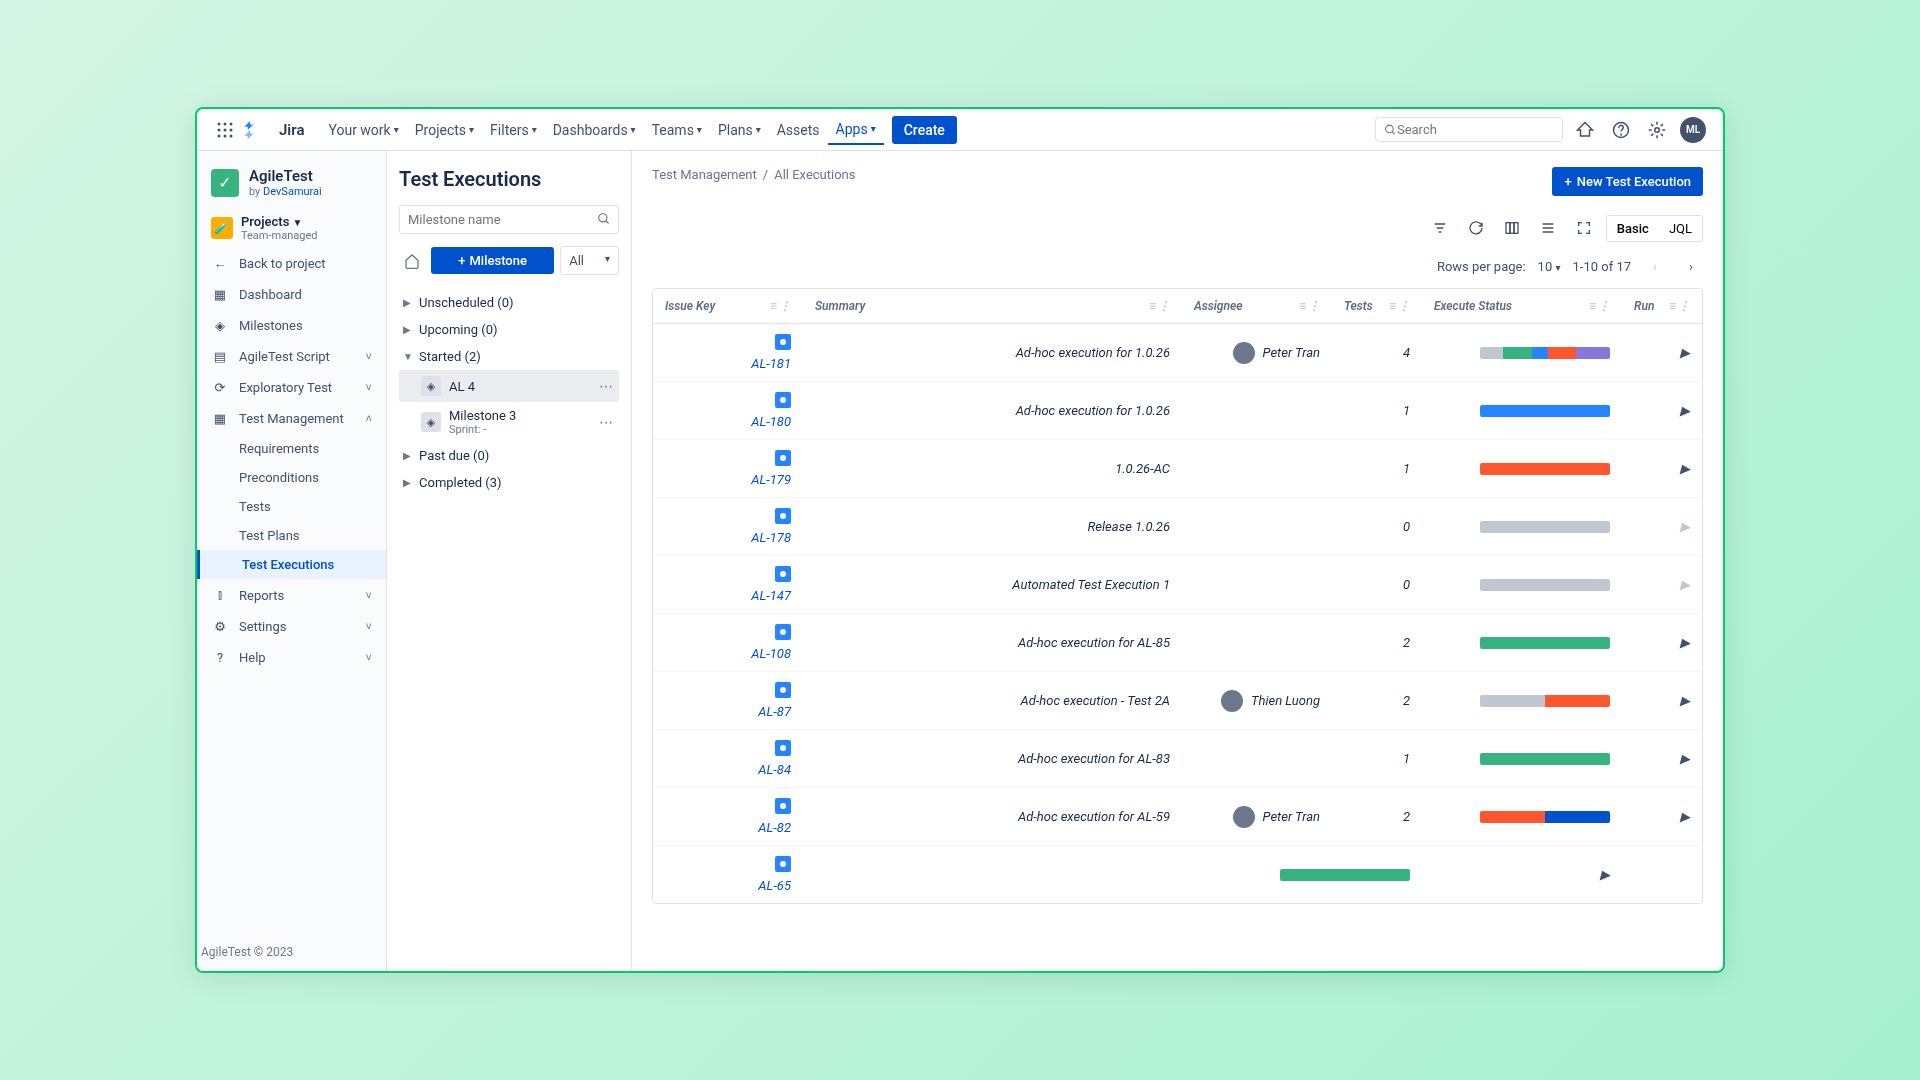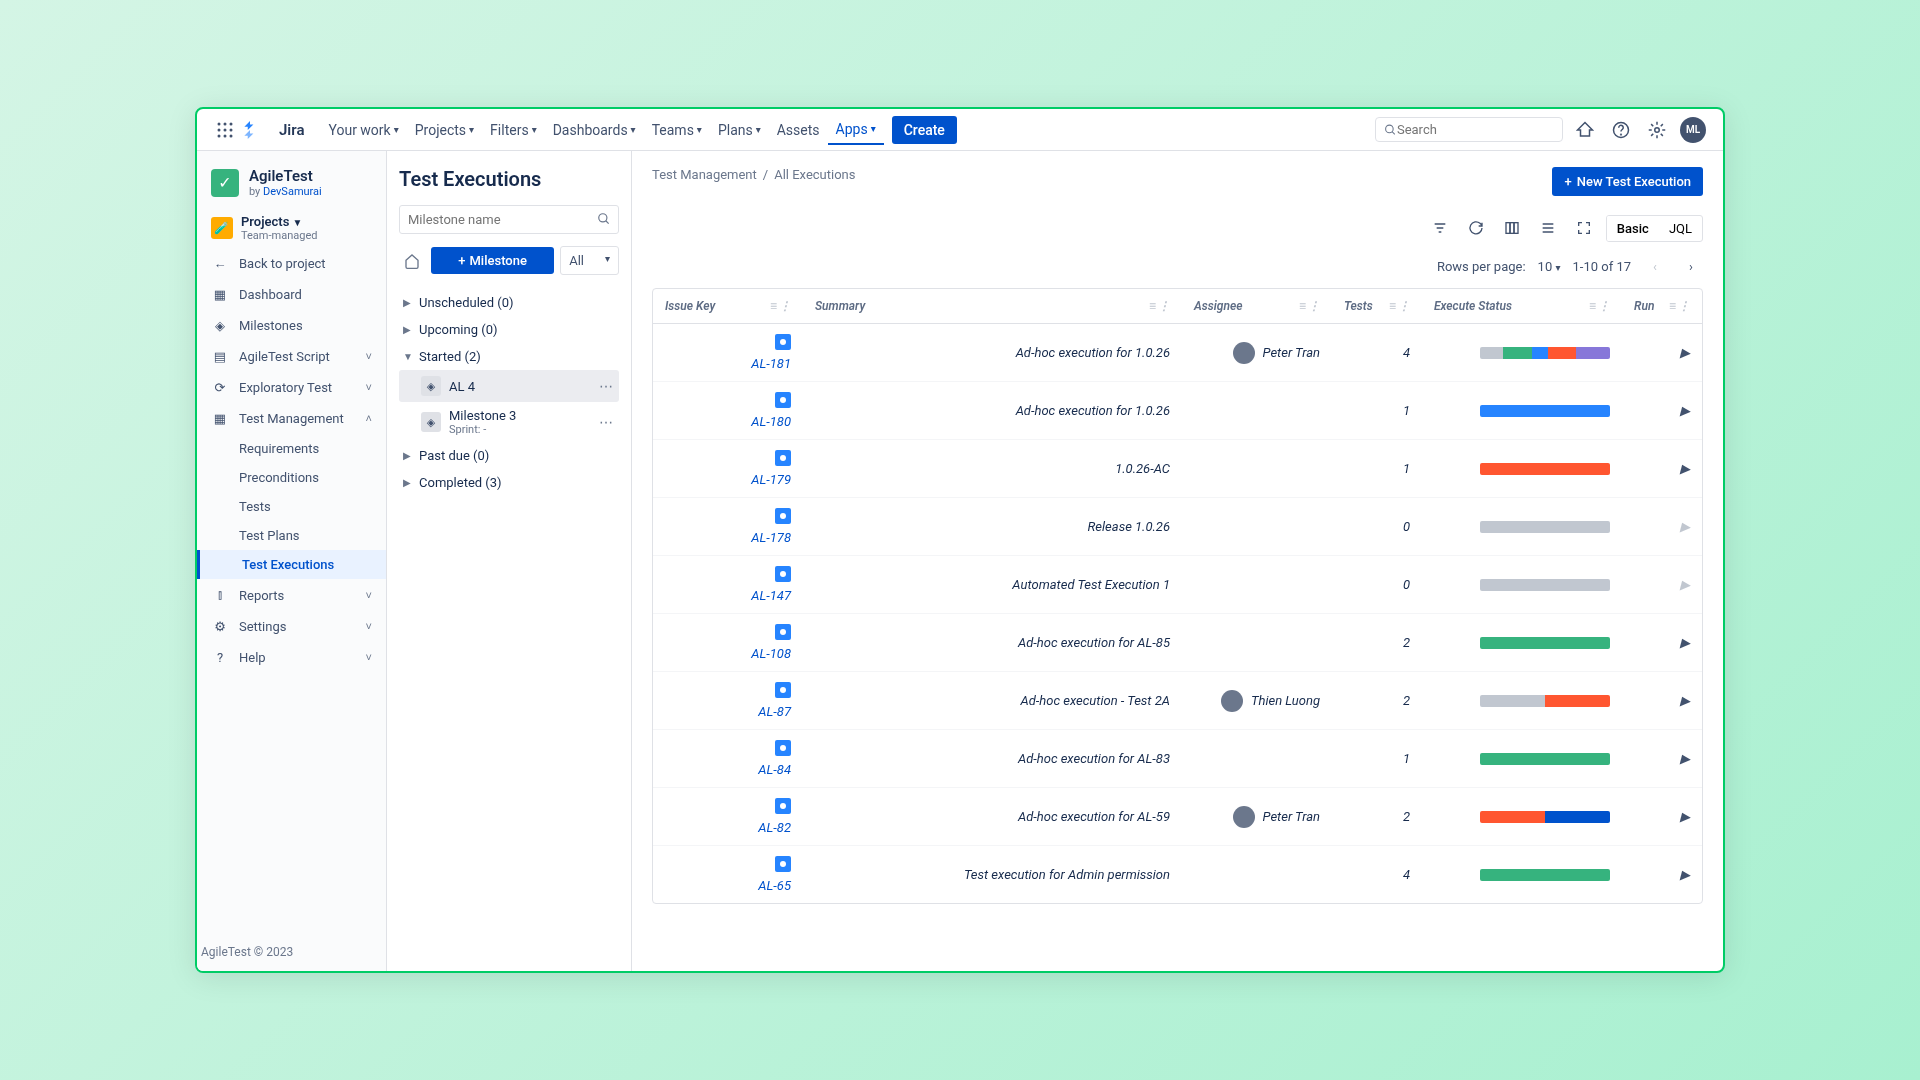--- a/index.html
+++ b/index.html
@@ -620,21 +620,20 @@
             </div>
             <div class="trow">
               <div class="td">
                 <div class="issue-icon">
                   <svg viewBox="0 0 10 10">
                     <circle cx="5" cy="5" r="3" fill="#fff"></circle>
                   </svg>
                 </div>
                 <a class="issue-link">AL-65</a>
               </div>
-              <div class="td">Test execution for Admin permission</div>
               <div class="td"></div>
               <div class="td tests-cell">4</div>
               <div class="td">
                 <div class="status-bar">
                   <span style="background:#36b37e;width:100%"></span>
                 </div>
               </div>
               <div class="td run-cell">
                 <span class="play-btn">▶</span>
               </div>

